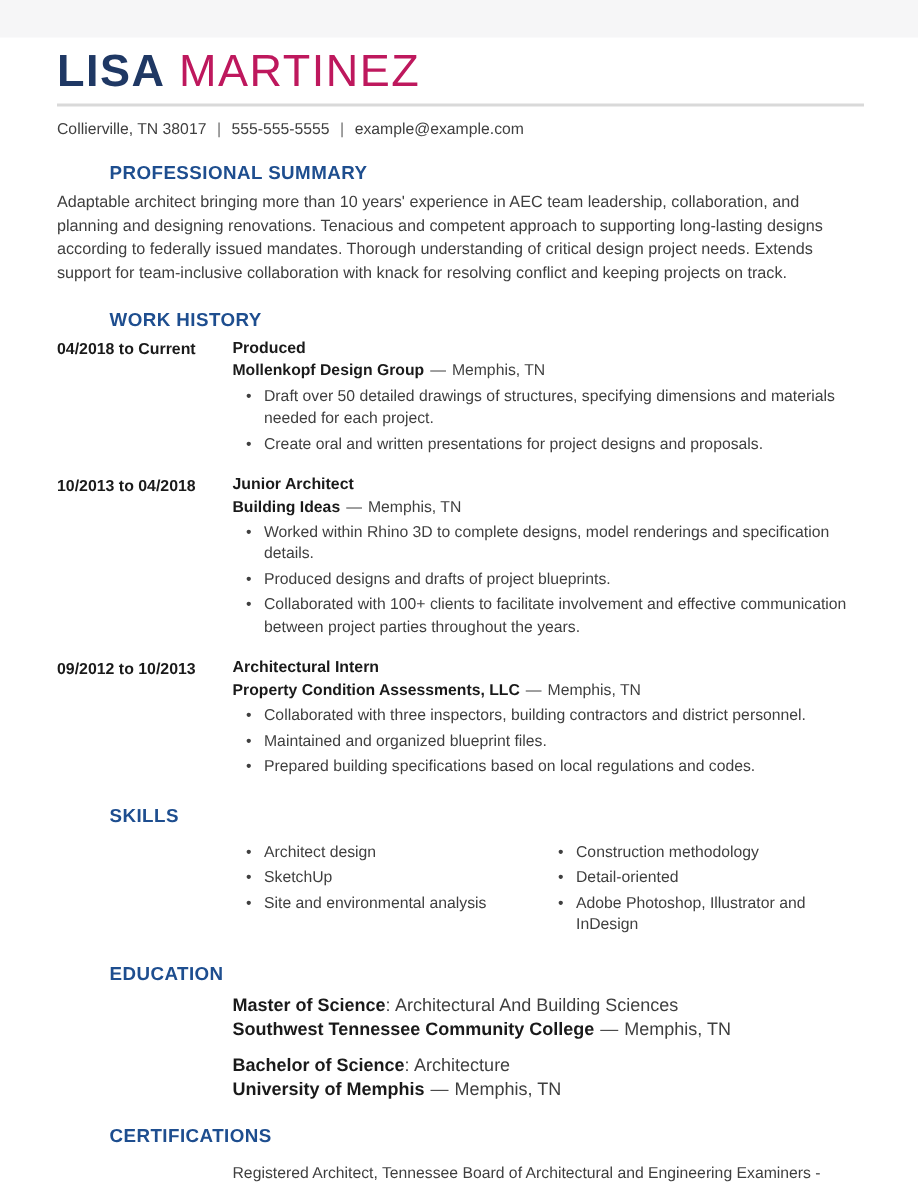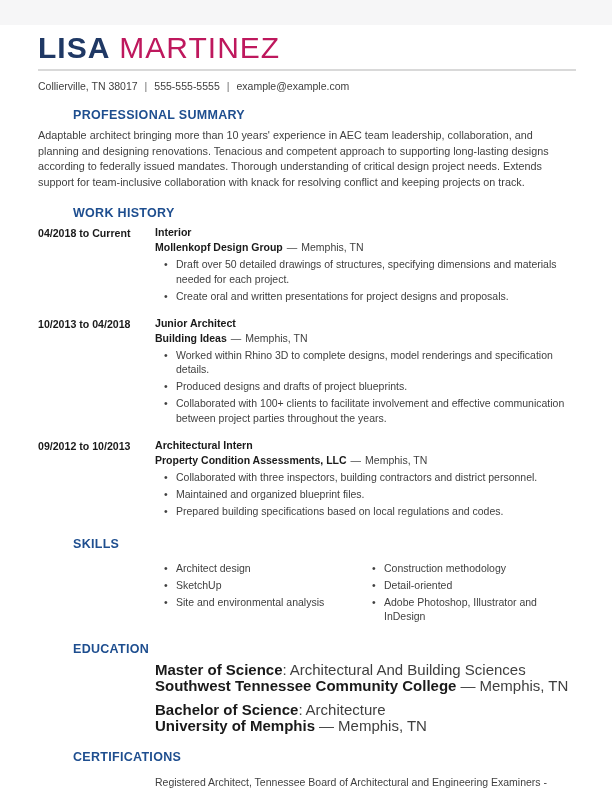--- a/index.html
+++ b/index.html
@@ -36,21 +36,21 @@
   ul.bullets{margin:4px 0 0 0;padding-left:21px;list-style:none;}
   ul.bullets li{margin-bottom:2.5px;line-height:14.5px;position:relative;padding-left:0;}
   ul.bullets li::before{
     content:"•";position:absolute;left:-12px;top:0;color:#3f3f3f;font-size:10.5px;
   }
 
   
   .skills-grid{display:grid;grid-template-columns:208px 1fr;margin-left:117px;font-size:10.5px;margin-top:4px;}
 
   
-  .edu{margin-left:117px;font-size:15px;}
+  .edu{margin-left:117px;font-size:12px;}
   .edu-entry{margin-bottom:8px;line-height:16px;}
   .field{margin-left:3px;}
 
   
   .certs{margin-left:117px;font-size:10.5px;line-height:15.5px;max-width:423px;}
 </style>
 </head>
 <body>
 
 <div class="top-band"></div>
@@ -69,21 +69,21 @@
     <h2 class="sec">PROFESSIONAL SUMMARY</h2>
     <p class="summary">Adaptable architect bringing more than 10 years' experience in AEC team leadership, collaboration, and planning and designing renovations. Tenacious and competent approach to supporting long-lasting designs according to federally issued mandates. Thorough understanding of critical design project needs. Extends support for team-inclusive collaboration with knack for resolving conflict and keeping projects on track.</p>
   </section>
 
   <section>
     <h2 class="sec">WORK HISTORY</h2>
 
     <div class="job">
       <div class="dates">04/2018 to Current</div>
       <div>
-        <div class="job-title">Interior</div>
+        <div class="job-title">Produced</div>
         <div class="company-line"><span class="b">Mollenkopf Design Group</span><span class="dash">—</span><span>Memphis, TN</span></div>
         <ul class="bullets">
           <li>Draft over 50 detailed drawings of structures, specifying dimensions and materials needed for each project.</li>
           <li>Create oral and written presentations for project designs and proposals.</li>
         </ul>
       </div>
     </div>
 
     <div class="job">
       <div class="dates">10/2013 to 04/2018</div>

